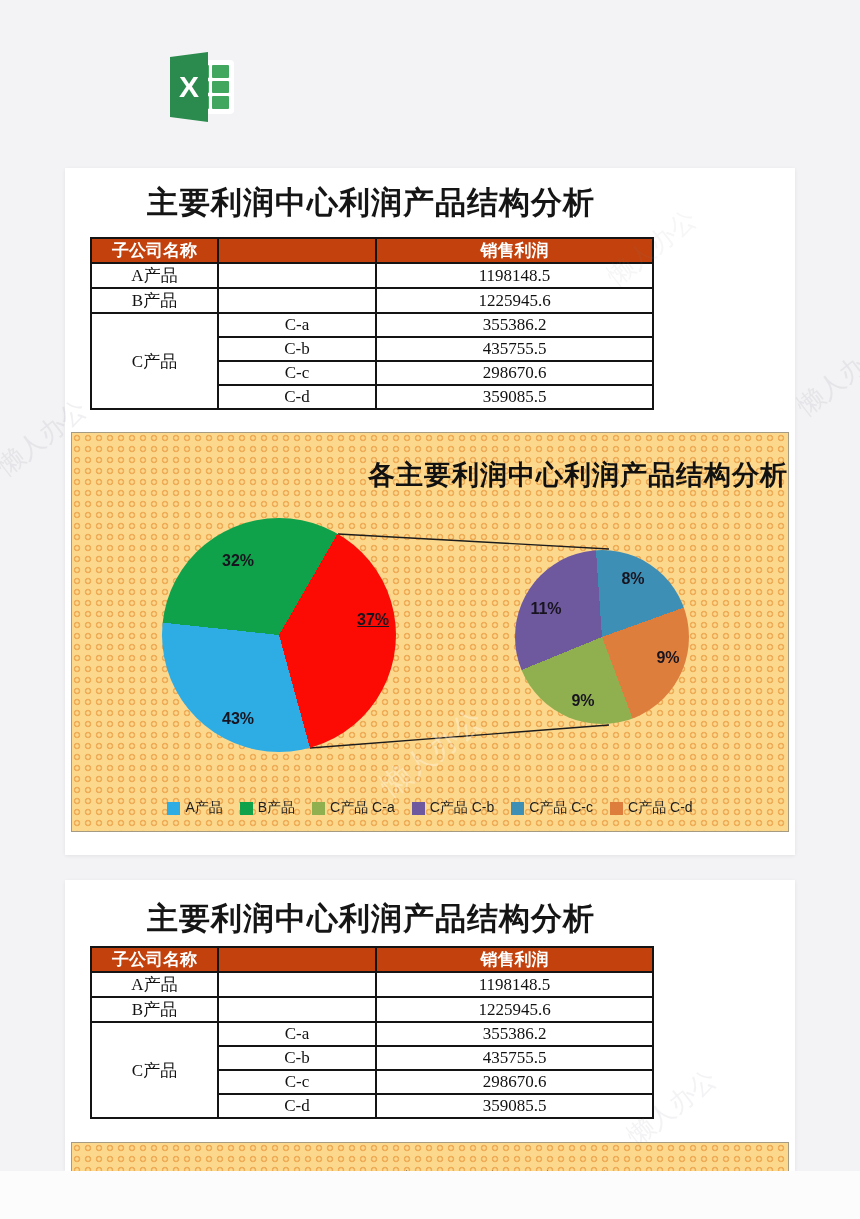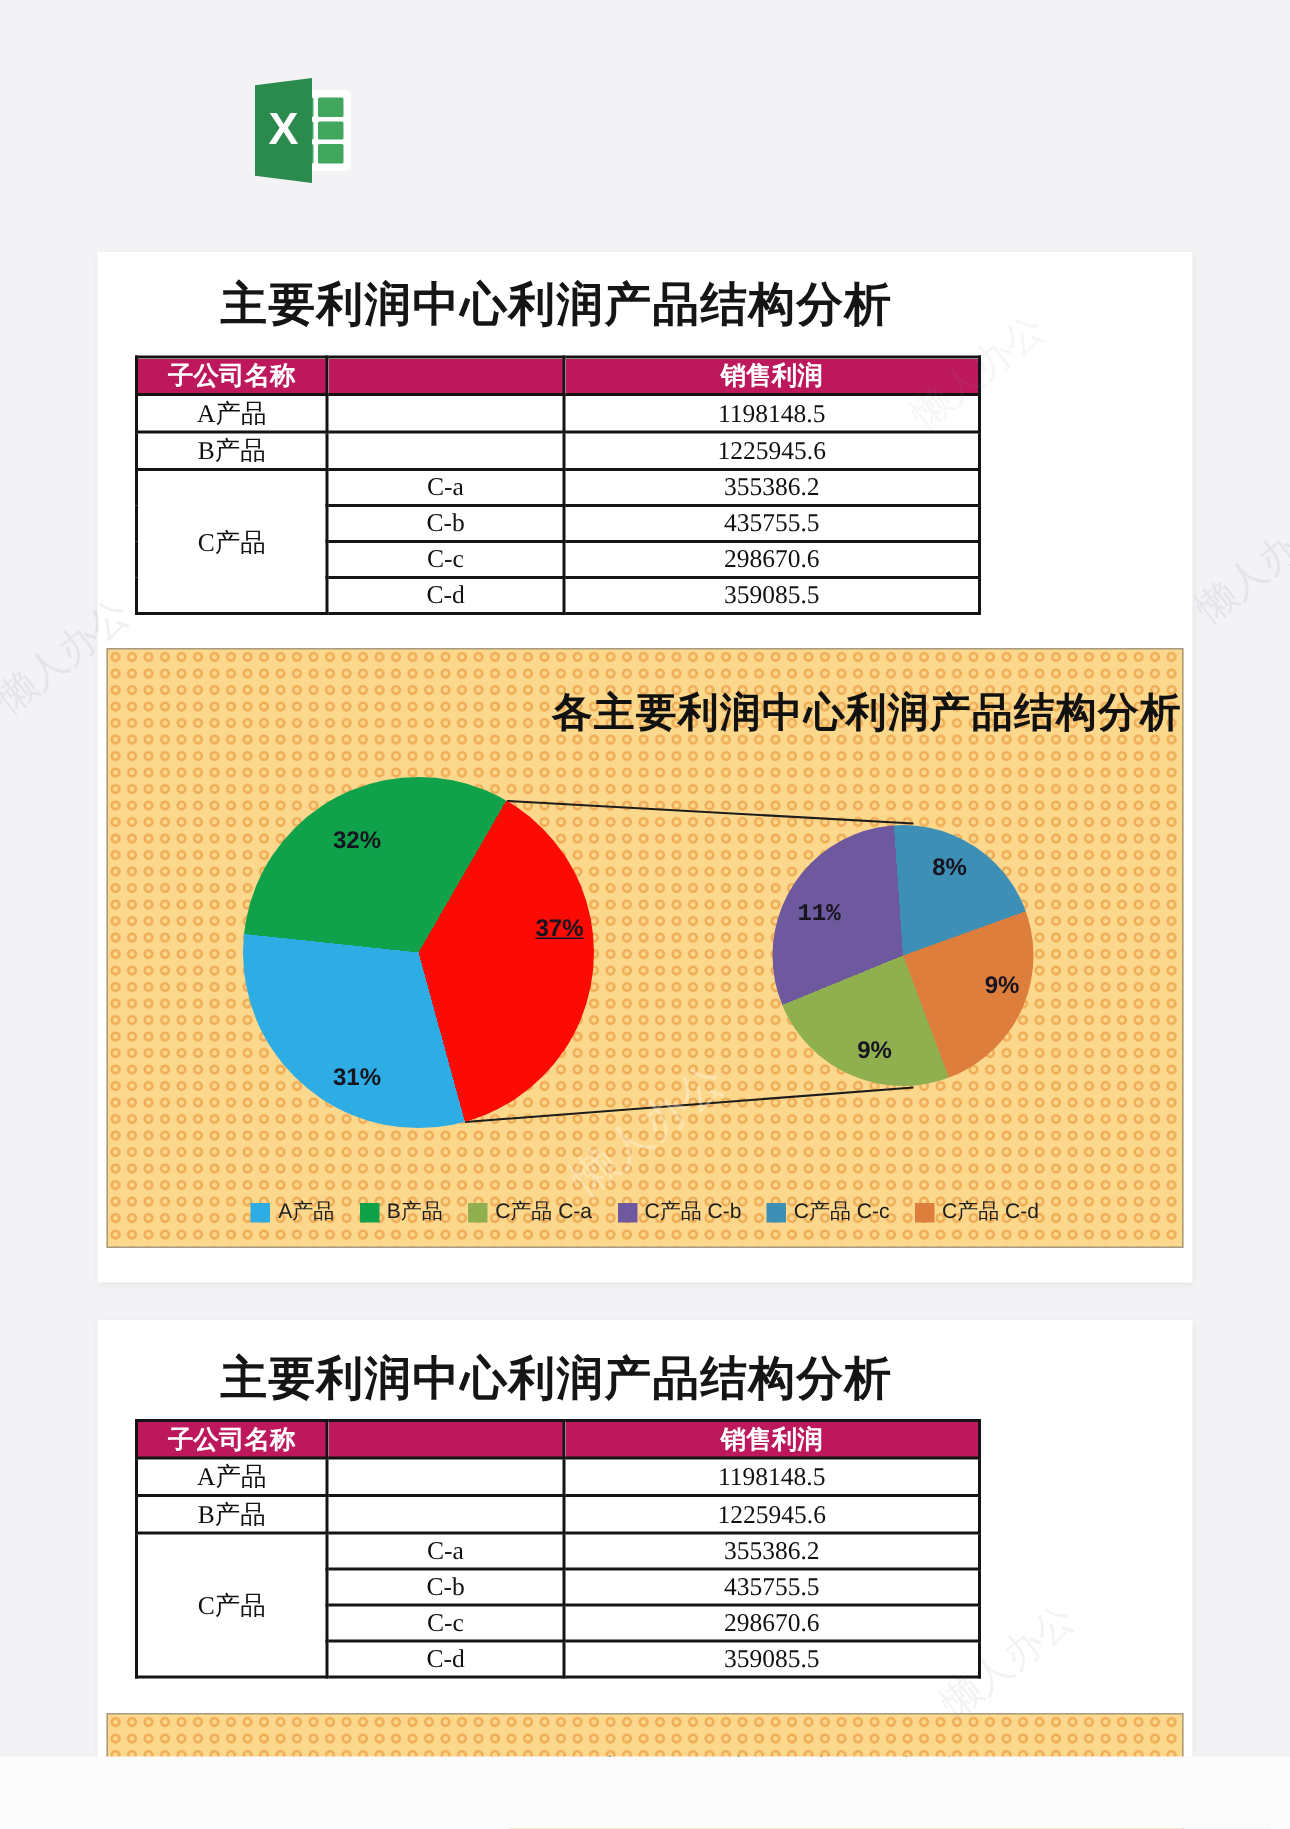--- a/index.html
+++ b/index.html
@@ -59,21 +59,21 @@
   }
   .card-1 table.profit { top:69px; }
   .card-2 table.profit { top:66px; }
   table.profit col.c1 { width:127px; }
   table.profit col.c2 { width:158px; }
   table.profit col.c3 { width:277px; }
   table.profit th, table.profit td {
     border:2px solid #141414; text-align:center; overflow:hidden; white-space:nowrap;
   }
   table.profit th {
-    background:#be185d; color:#ffffff; font-size:17px; font-weight:bold;
+    background:#c2410c; color:#ffffff; font-size:17px; font-weight:bold;
     height:14px; font-family:"Liberation Sans", sans-serif;
   }
   table.profit td {
     height:24px; font-size:17px; color:#111;
     font-family:"Liberation Serif", serif; background:#fff;
   }
 
   
   .chart-block {
     position:absolute; left:6px; width:718px;
@@ -191,24 +191,24 @@
     <svg class="connector" width="718" height="400" viewBox="0 0 718 400">
       <line x1="266" y1="101" x2="537" y2="116" stroke="#1c1c1c" stroke-width="1.4"></line>
       <line x1="238" y1="315" x2="537" y2="292" stroke="#1c1c1c" stroke-width="1.4"></line>
     </svg>
 
     <div class="pie pie-main" style="background: conic-gradient(from 30deg, rgb(251, 11, 4) 0%, rgb(251, 11, 4) 37.41%, rgb(46, 173, 228) 37.41%, rgb(46, 173, 228) 68.35%, rgb(16, 162, 75) 68.35%, rgb(16, 162, 75) 100%);"></div>
     <div class="pie pie-secondary" style="background: conic-gradient(from -4deg, rgb(61, 143, 181) 0%, rgb(61, 143, 181) 20.61%, rgb(222, 126, 61) 20.61%, rgb(222, 126, 61) 45.39%, rgb(144, 175, 79) 45.39%, rgb(144, 175, 79) 69.92%, rgb(110, 88, 158) 69.92%, rgb(110, 88, 158) 100%);"></div>
 
     <span class="pct-label" style="left:166px; top:128px;">32%</span>
     <span class="pct-label" style="left:301px; top:187px;text-decoration:underline;">37%</span>
-    <span class="pct-label" style="left:166px; top:286px;">31%</span>
+    <span class="pct-label" style="left:166px; top:286px;">43%</span>
 
     <span class="pct-label" style="left:561px; top:146px;">8%</span>
-    <span class="pct-label" style="left:474px; top:176px;font-family:Liberation Mono, monospace;">11%</span>
+    <span class="pct-label" style="left:474px; top:176px;">11%</span>
     <span class="pct-label" style="left:596px; top:225px;">9%</span>
     <span class="pct-label" style="left:511px; top:268px;">9%</span>
 
     <div class="legend">
       <span class="legend-item">
         <span class="legend-swatch" style="background-color: rgb(46, 173, 228);"></span>
         <span class="legend-label">A产品</span>
       </span>
       <span class="legend-item">
         <span class="legend-swatch" style="background-color: rgb(16, 162, 75);"></span>

